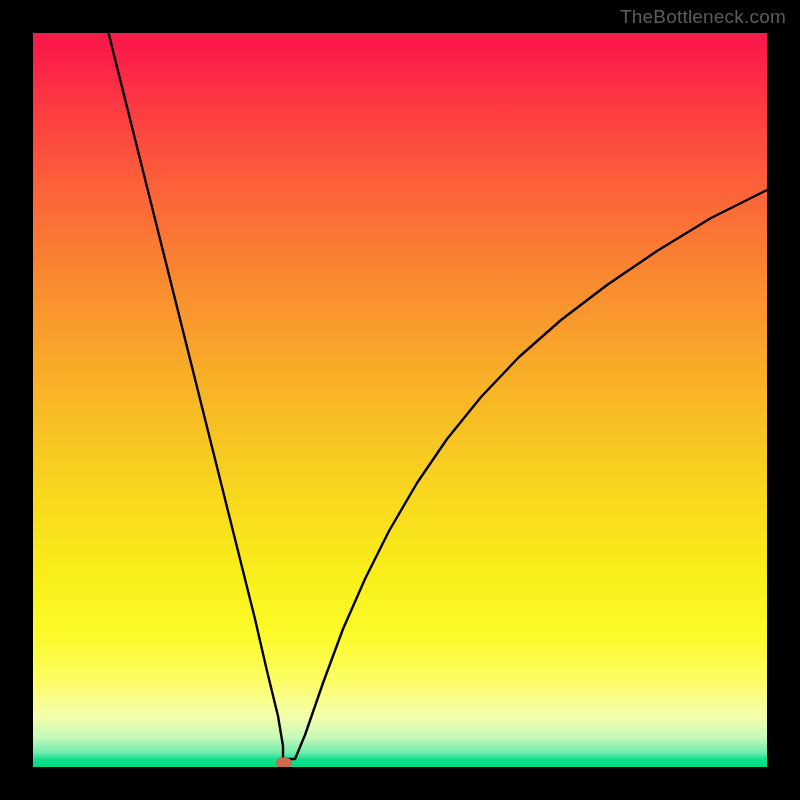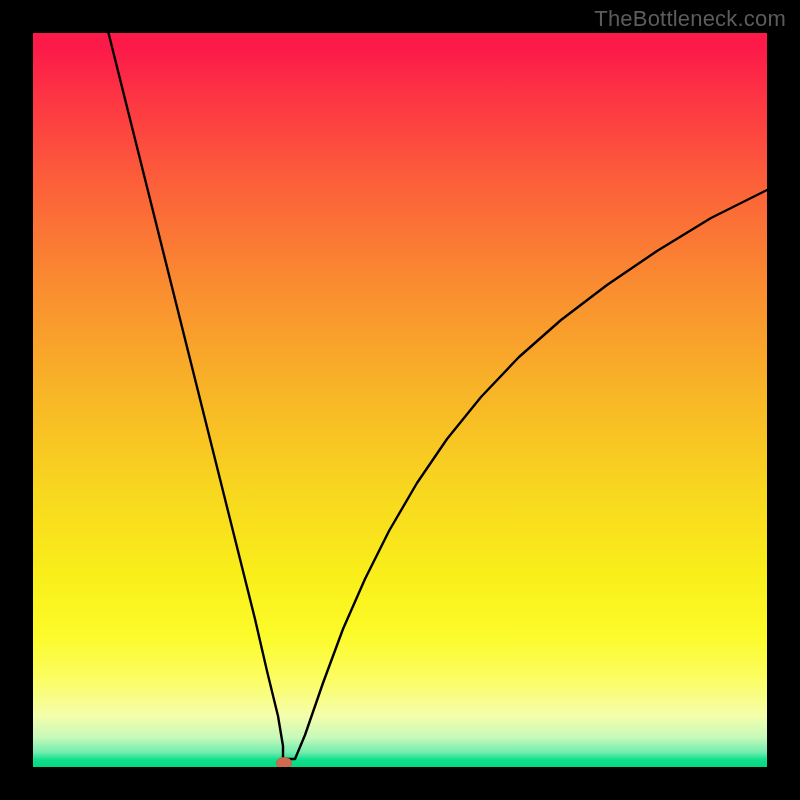--- a/index.html
+++ b/index.html
@@ -15,21 +15,21 @@
     position: relative;
     width: 800px;
     height: 800px;
     background: #000;
   }
   .watermark {
     position: absolute;
     top: 6px;
     right: 14px;
     color: #5c5c5c;
-    font-size: 22px;
+    font-size: 19px;
     font-weight: 400;
     letter-spacing: 0.2px;
     z-index: 10;
     user-select: none;
     pointer-events: none;
   }
   .plot-area {
     position: absolute;
     left: 33px;
     top: 33px;

